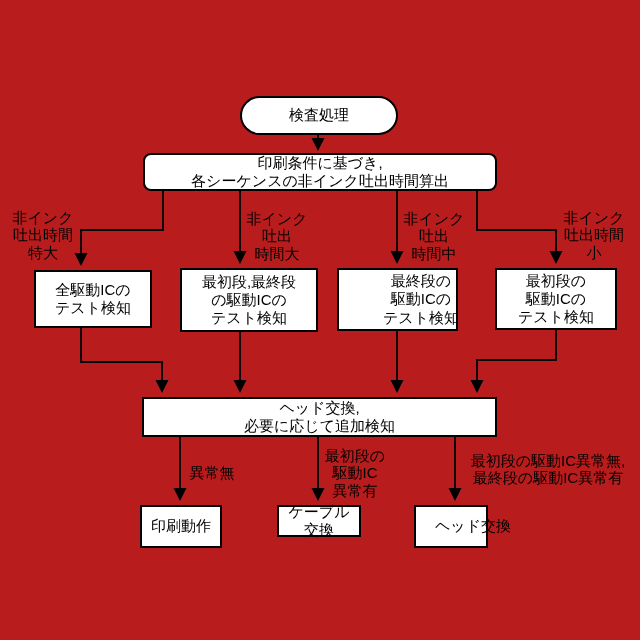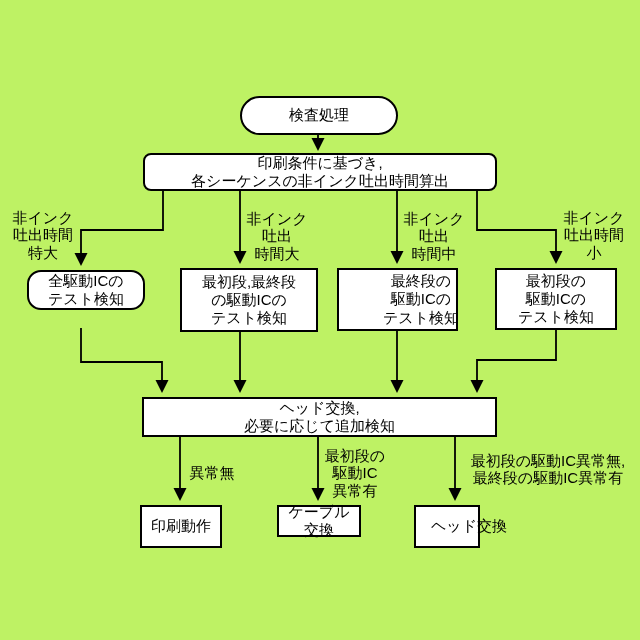--- a/index.html
+++ b/index.html
@@ -1,16 +1,16 @@
 <!DOCTYPE html>
 <html><head>
 <meta charset="utf-8">
 <style>
   html,body{margin:0;padding:0;background:#ffffff;}
-  #canvas{position:relative;width:640px;height:640px;background:#bef264;
+  #canvas{position:relative;width:640px;height:640px;background:#b91c1c;
           font-family:"Liberation Sans","DejaVu Sans",sans-serif;color:#000;}
   #edges{position:absolute;left:0;top:0;width:640px;height:640px;pointer-events:none;}
   .node{position:absolute;display:flex;flex-direction:column;align-items:center;justify-content:center;
         background:#ffffff;border:2px solid #000;box-sizing:border-box;
         font-size:15px;line-height:1.22;text-align:center;white-space:nowrap;}
   .node.oval{border-radius:20px;}
   .elabel{position:absolute;display:flex;flex-direction:column;align-items:center;
           font-size:15px;line-height:1.15;text-align:center;white-space:nowrap;}
   .elabel div{display:block;}
 </style>
@@ -43,21 +43,21 @@
 
   <div class="node oval" style="left:240px;top:96px;width:158px;height:39px;">
     <div>検査処理</div>
   </div>
 
   <div class="node" style="left:143px;top:153px;width:354px;height:38px;border-radius:8px;">
     <div>印刷条件に基づき,</div>
     <div>各シーケンスの非インク吐出時間算出</div>
   </div>
 
-  <div class="node" style="left:27px;top:270px;width:118px;height:40px;border-radius:14px;">
+  <div class="node" style="left:34px;top:270px;width:118px;height:58px;">
     <div>全駆動ICの</div>
     <div>テスト検知</div>
   </div>
 
   <div class="node" style="left:180px;top:268px;width:138px;height:64px;">
     <div>最初段,最終段</div>
     <div>の駆動ICの</div>
     <div>テスト検知</div>
   </div>
 
@@ -80,21 +80,21 @@
 
   <div class="node" style="left:140px;top:505px;width:82px;height:43px;">
     <div>印刷動作</div>
   </div>
 
   <div class="node" style="left:277px;top:505px;width:84px;height:32px;">
     <div>ケーブル</div>
     <div>交換</div>
   </div>
 
-  <div class="node" style="left:414px;top:505px;width:66px;height:43px;padding-left:44px;">
+  <div class="node" style="left:414px;top:505px;width:74px;height:43px;padding-left:44px;">
     <div>ヘッド交換</div>
   </div>
 
   <div class="elabel" style="left:1px;top:209px;width:84px;">
     <div>非インク</div>
     <div>吐出時間</div>
     <div>特大</div>
   </div>
 
   <div class="elabel" style="left:245px;top:210px;width:64px;">

